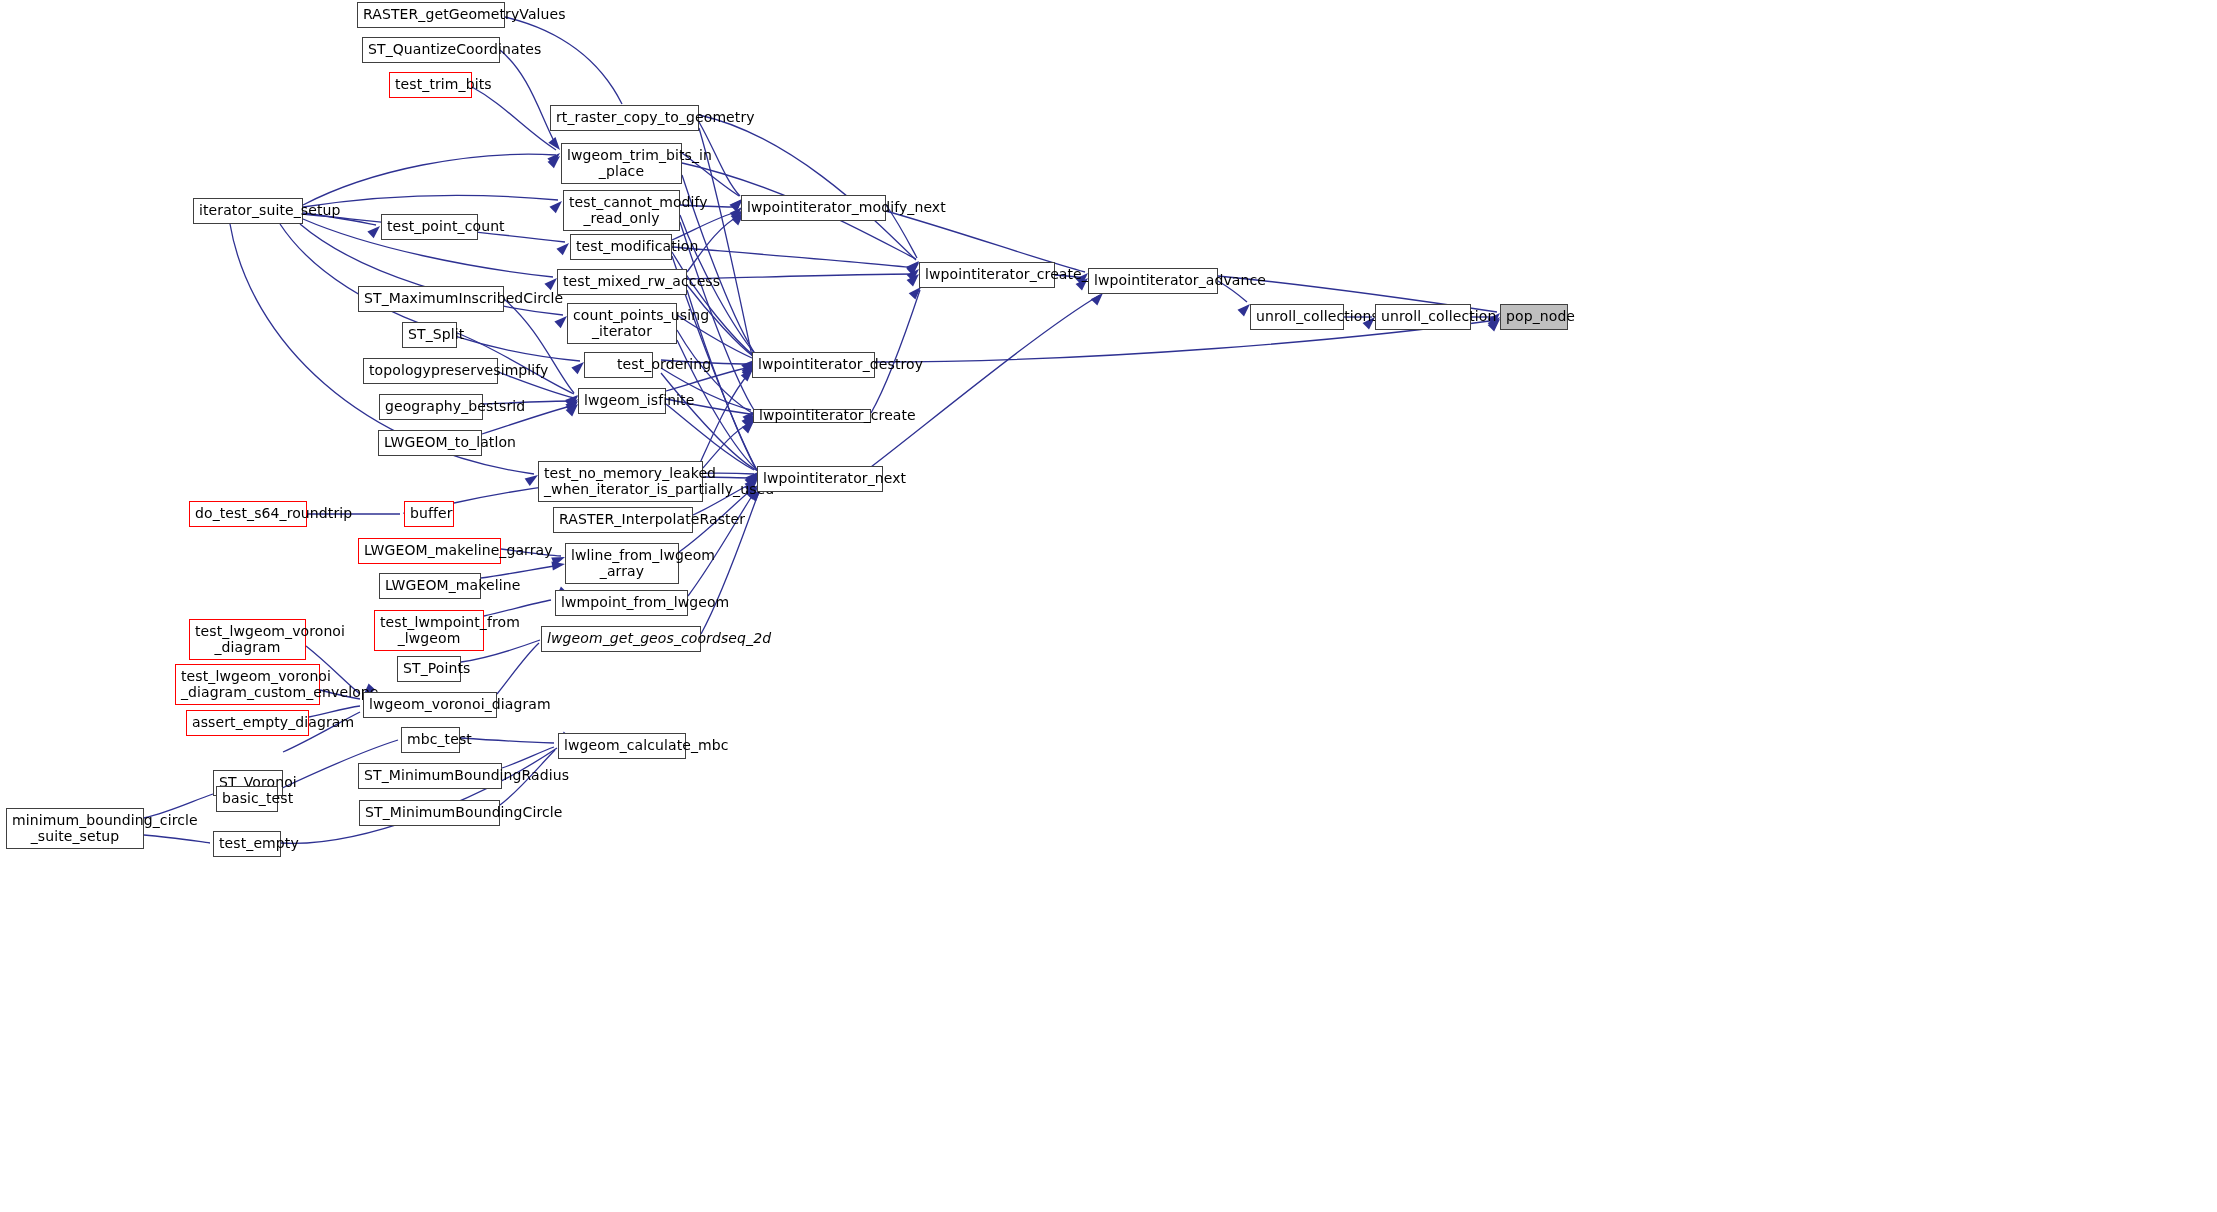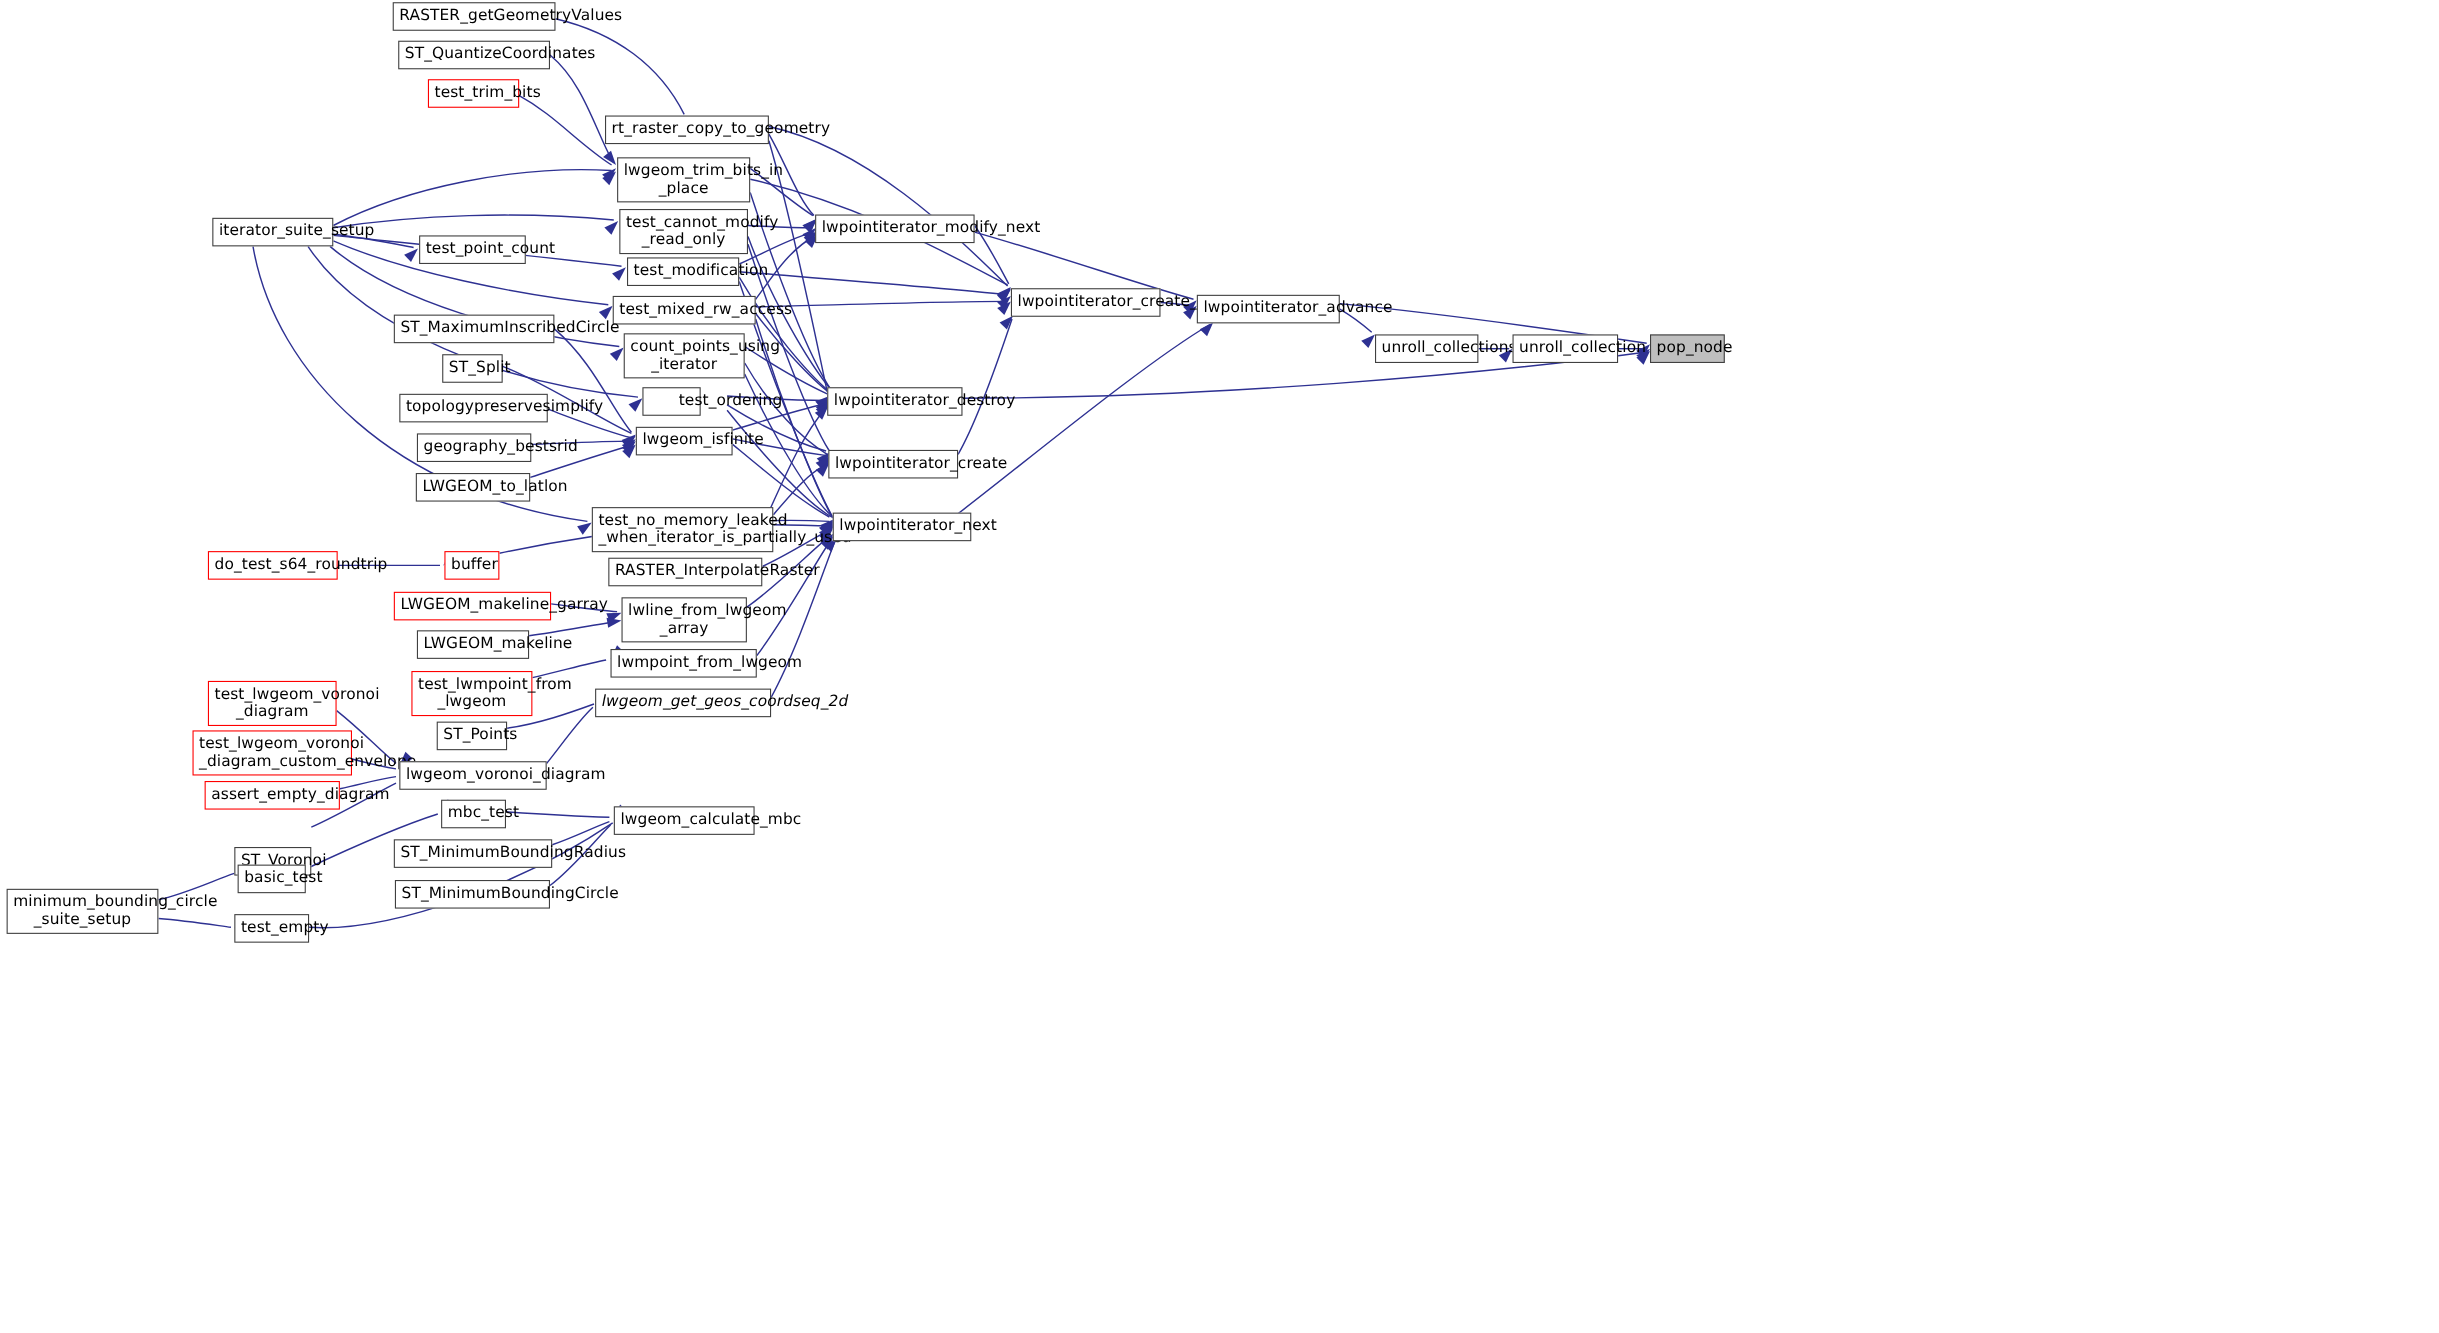--- a/index.html
+++ b/index.html
@@ -230,26 +230,26 @@
       <div class="node" style="left: 919px; top: 262px; width: 136px; height: 26px;"><span class="lbl">lwpointiterator_create_rw</span></div>
       <div class="node" style="left: 1088px; top: 268px; width: 130px; height: 26px;"><span class="lbl">lwpointiterator_advance</span></div>
       <div class="node" style="left: 557px; top: 269px; width: 130px; height: 26px;"><span class="lbl">test_mixed_rw_access</span></div>
       <div class="node" style="left: 358px; top: 286px; width: 146px; height: 26px;"><span class="lbl">ST_MaximumInscribedCircle</span></div>
       <div class="node" style="left: 567px; top: 303px; width: 110px; height: 41px;"><span class="lbl">count_points_using
 _iterator</span></div>
       <div class="node" style="left: 1250px; top: 304px; width: 94px; height: 26px;"><span class="lbl">unroll_collections</span></div>
       <div class="node" style="left: 1375px; top: 304px; width: 96px; height: 26px;"><span class="lbl">unroll_collection</span></div>
       <div class="node highlight" style="left: 1500px; top: 304px; width: 68px; height: 26px;"><span class="lbl">pop_node</span></div>
       <div class="node" style="left: 402px; top: 322px; width: 55px; height: 26px;"><span class="lbl">ST_Split</span></div>
-      <div class="node" style="left: 584px; top: 352px; width: 53px; height: 26px; padding-left: 32px;"><span class="lbl">test_ordering</span></div>
+      <div class="node" style="left: 584px; top: 352px; width: 69px; height: 26px; padding-left: 32px;"><span class="lbl">test_ordering</span></div>
       <div class="node" style="left: 752px; top: 352px; width: 123px; height: 26px;"><span class="lbl">lwpointiterator_destroy</span></div>
       <div class="node" style="left: 363px; top: 358px; width: 135px; height: 26px;"><span class="lbl">topologypreservesimplify</span></div>
       <div class="node" style="left: 578px; top: 388px; width: 88px; height: 26px;"><span class="lbl">lwgeom_isfinite</span></div>
       <div class="node" style="left: 379px; top: 394px; width: 104px; height: 26px;"><span class="lbl">geography_bestsrid</span></div>
-      <div class="node" style="left: 753px; top: 409px; width: 118px; height: 26px; justify-content: flex-end;"><span class="lbl">lwpointiterator_create</span></div>
+      <div class="node" style="left: 753px; top: 409px; width: 118px; height: 14px; justify-content: flex-end;"><span class="lbl">lwpointiterator_create</span></div>
       <div class="node" style="left: 378px; top: 430px; width: 104px; height: 26px;"><span class="lbl">LWGEOM_to_latlon</span></div>
       <div class="node" style="left: 538px; top: 461px; width: 165px; height: 41px;"><span class="lbl">test_no_memory_leaked
 _when_iterator_is_partially_used</span></div>
       <div class="node" style="left: 757px; top: 466px; width: 126px; height: 26px;"><span class="lbl">lwpointiterator_next</span></div>
       <div class="node red" style="left: 189px; top: 501px; width: 118px; height: 26px;"><span class="lbl">do_test_s64_roundtrip</span></div>
       <div class="node red" style="left: 404px; top: 501px; width: 50px; height: 26px;"><span class="lbl">buffer</span></div>
       <div class="node" style="left: 553px; top: 507px; width: 140px; height: 26px;"><span class="lbl">RASTER_InterpolateRaster</span></div>
       <div class="node red" style="left: 358px; top: 538px; width: 143px; height: 26px;"><span class="lbl">LWGEOM_makeline_garray</span></div>
       <div class="node" style="left: 565px; top: 543px; width: 114px; height: 41px;"><span class="lbl">lwline_from_lwgeom
 _array</span></div>

